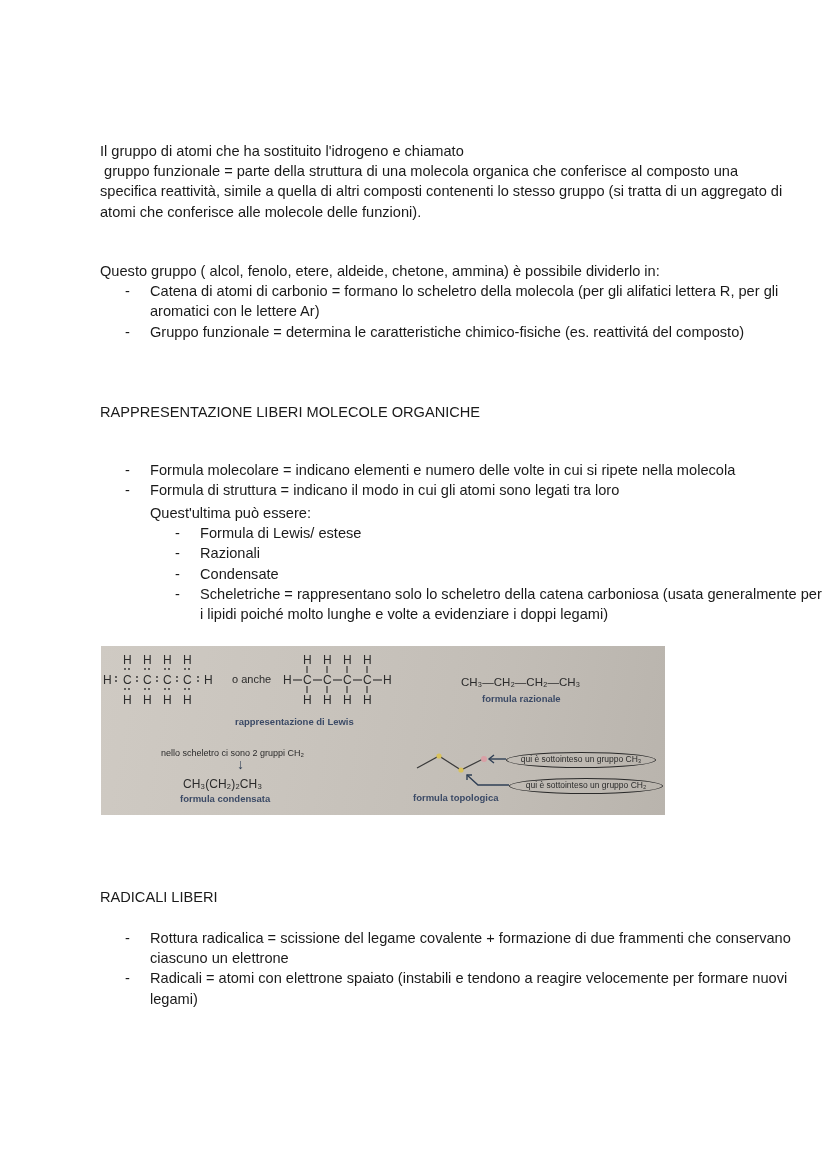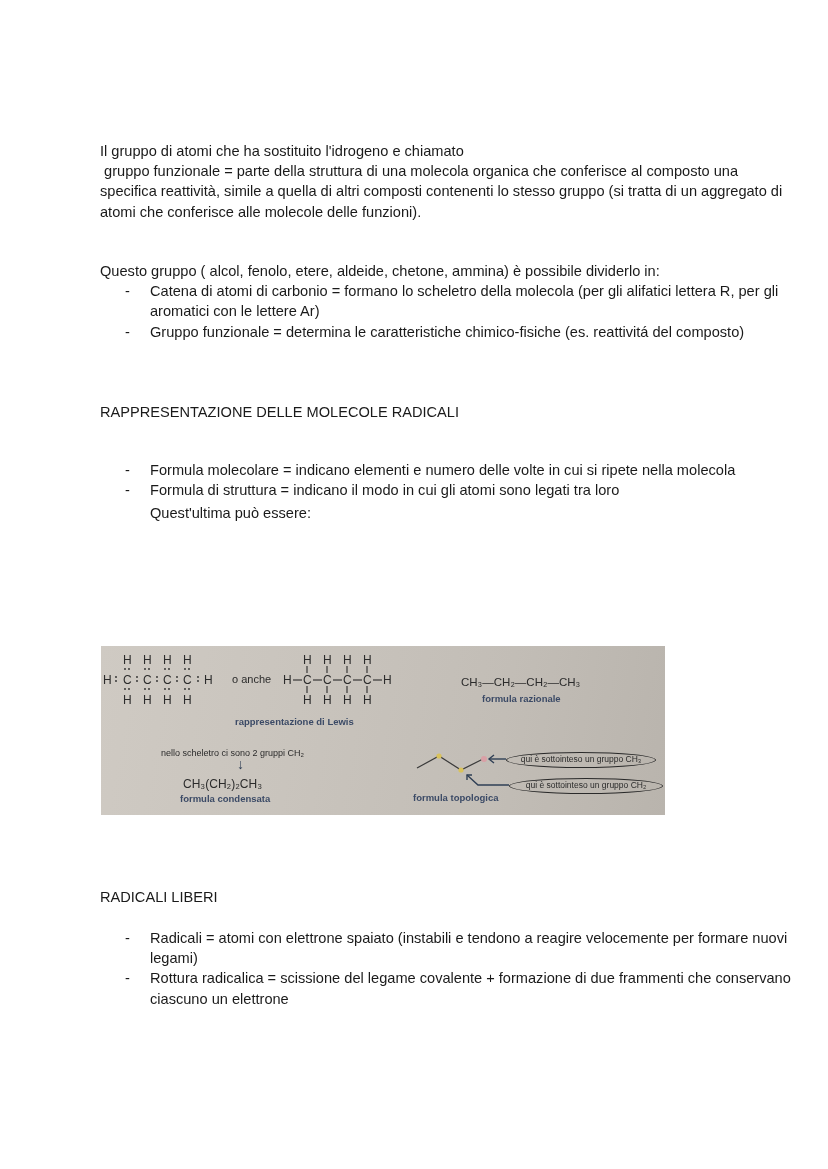--- a/index.html
+++ b/index.html
@@ -101,31 +101,37 @@
   </div>
 
   <div class="block" style="top:261px;">
     <p>Questo gruppo ( alcol, fenolo, etere, aldeide, chetone, ammina) è possibile dividerlo in:</p>
     <ul class="dash" style="width:680px;">
       <li>Catena di atomi di carbonio = formano lo scheletro della molecola (per gli alifatici lettera R, per gli aromatici con le lettere Ar)</li>
       <li>Gruppo funzionale = determina le caratteristiche chimico-fisiche (es. reattivitá del composto)</li>
     </ul>
   </div>
 
-  <div class="heading" style="top:402px;">RAPPRESENTAZIONE DELLE MOLECOLE RADICALI</div>
+  <div class="heading" style="top:402px;">RAPPRESENTAZIONE LIBERI MOLECOLE ORGANICHE</div>
 
   <div class="block" style="top:420px;margin-top:40px;">
     <ul class="dash">
       <li>Formula molecolare = indicano elementi e numero delle volte in cui si ripete nella molecola</li>
       <li>Formula di struttura = indicano il modo in cui gli atomi sono legati tra loro</li>
     </ul>
   </div>
 
   <div class="block" style="top:503px; left:150px; width:678px;">
     <p>Quest'ultima può essere:</p>
+    <ul class="dash nested">
+      <li>Formula di Lewis/ estese</li>
+      <li>Razionali</li>
+      <li>Condensate</li>
+      <li>Scheletriche = rappresentano solo lo scheletro della catena carboniosa (usata generalmente per i lipidi poiché molto lunghe e volte a evidenziare i doppi legami)</li>
+    </ul>
   </div>
 
   <div class="figure">
 
     <div class="fig-abs" style="left:22px; top:6px;">
       <div class="lewis-row" style="line-height: 11px; visibility: hidden;">  H  H  H  H</div>
     </div>
 
     <svg class="fig-abs" style="left:0; top:0;" width="564" height="169">
       <g fill="#2b2b2b" font-family="Liberation Sans, sans-serif" font-size="12">
@@ -243,18 +249,18 @@
     </div>
     <div class="oval" style="left:408px; top:132px; width:152px; height:14px;">
       <span>qui è sottointeso un gruppo CH₂</span>
     </div>
   </div>
 
   <div class="heading" style="top:887px;">RADICALI LIBERI</div>
 
   <div class="block" style="top:928px;">
     <ul class="dash" style="width:722px;">
+      <li>Rottura radicalica = scissione del legame covalente + formazione di due frammenti che conservano ciascuno un elettrone</li>
       <li>Radicali = atomi con elettrone spaiato (instabili e tendono a reagire velocemente per formare nuovi legami)</li>
-      <li>Rottura radicalica = scissione del legame covalente + formazione di due frammenti che conservano ciascuno un elettrone</li>
     </ul>
   </div>
 
 </div>
 
 </body></html>

